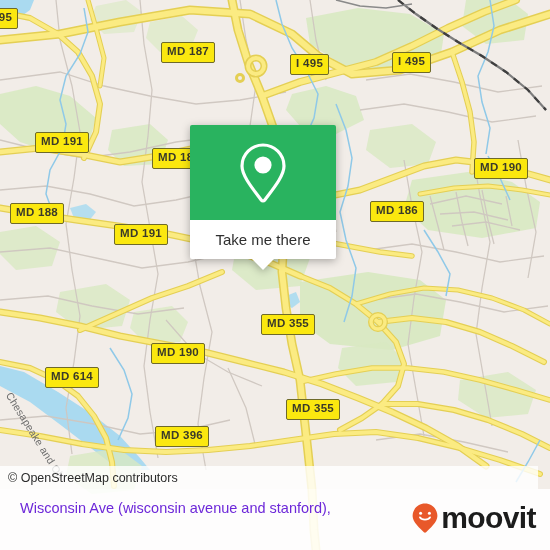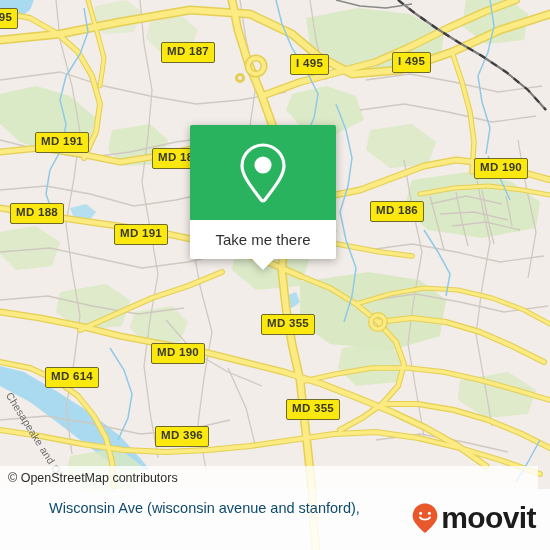--- a/index.html
+++ b/index.html
@@ -110,23 +110,22 @@
     width: 550px; height: 61px;
     background: rgba(255,255,255,.88);
     box-sizing: border-box;
   }
   #footer-title {
     position: absolute;
     left: 20px; top: 9px;
     width: 380px;
     font-size: 14.5px;
     line-height: 20px;
-    color: #0c4a6e;
-    font-family: "Liberation Sans", sans-serif;
-    margin-left: 29px;
+    color: #6d28d9;
+    font-family: "Liberation Sans", sans-serif;
   }
   #brand {
     position: absolute;
     right: 14px; top: 14px;
     display: flex; align-items: center; gap: 3px;
   }
   #brand-pin { width: 26px; height: 30px; display:block; }
   #brand-word {
     font-size: 30px;
     font-weight: bold;

